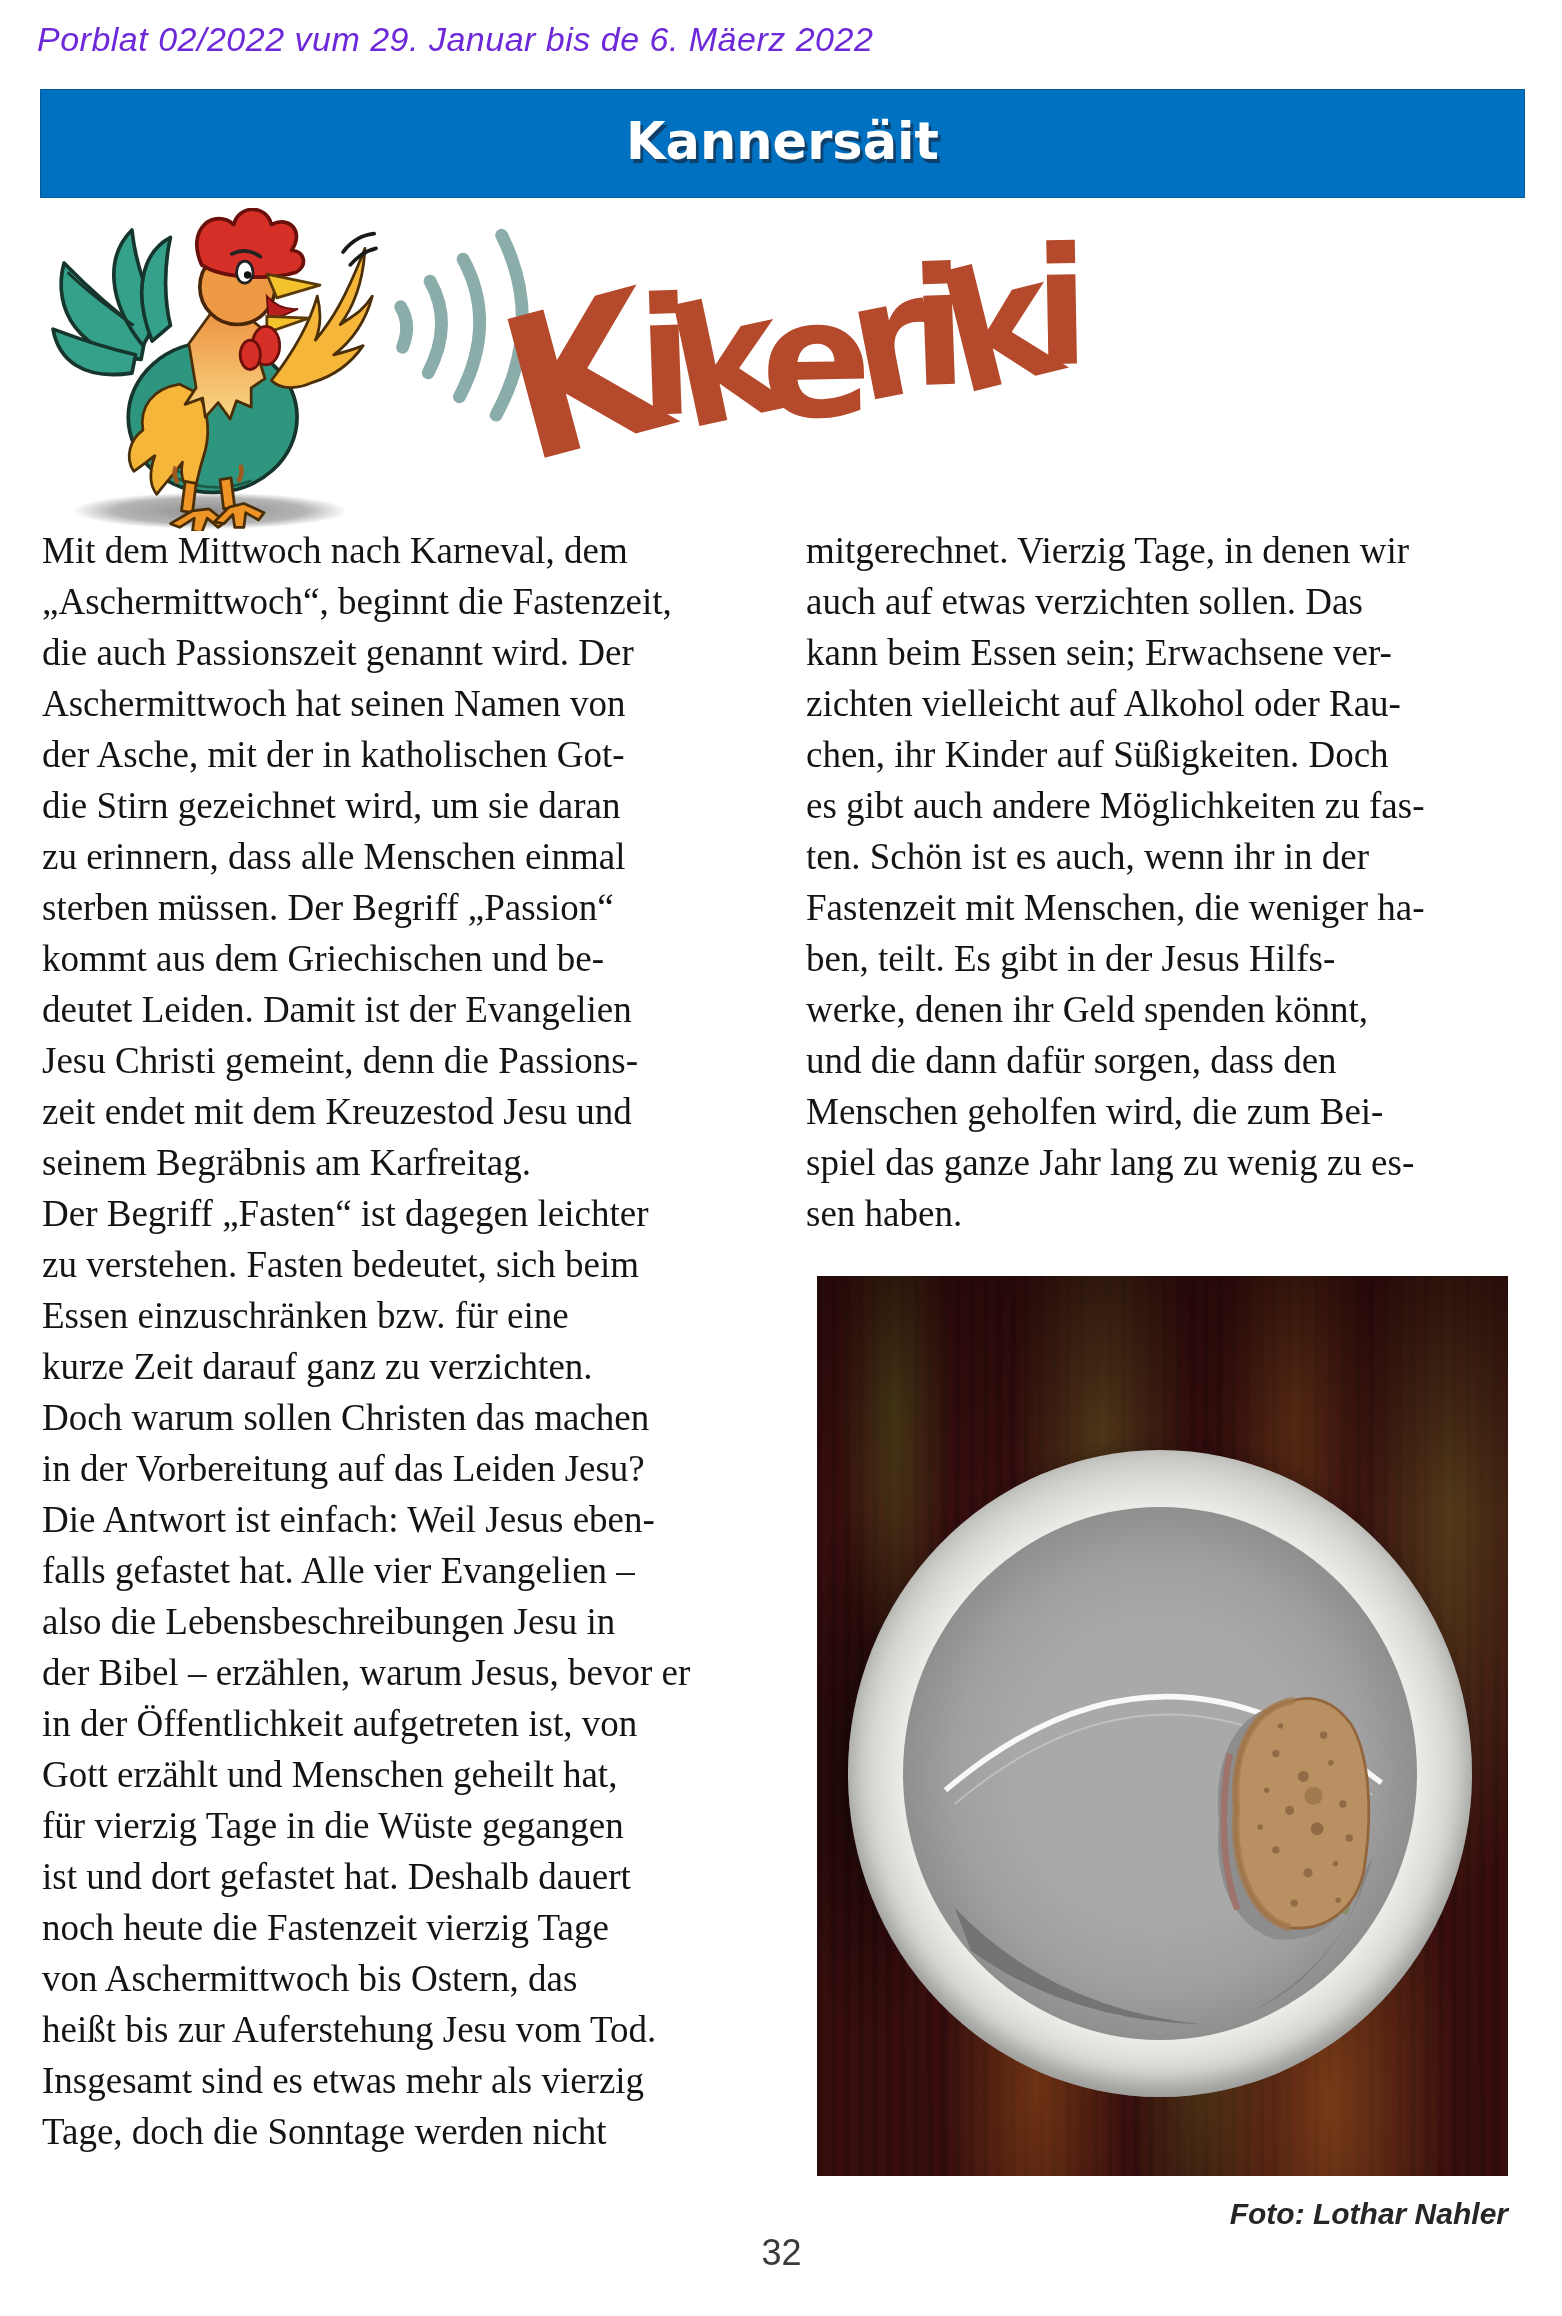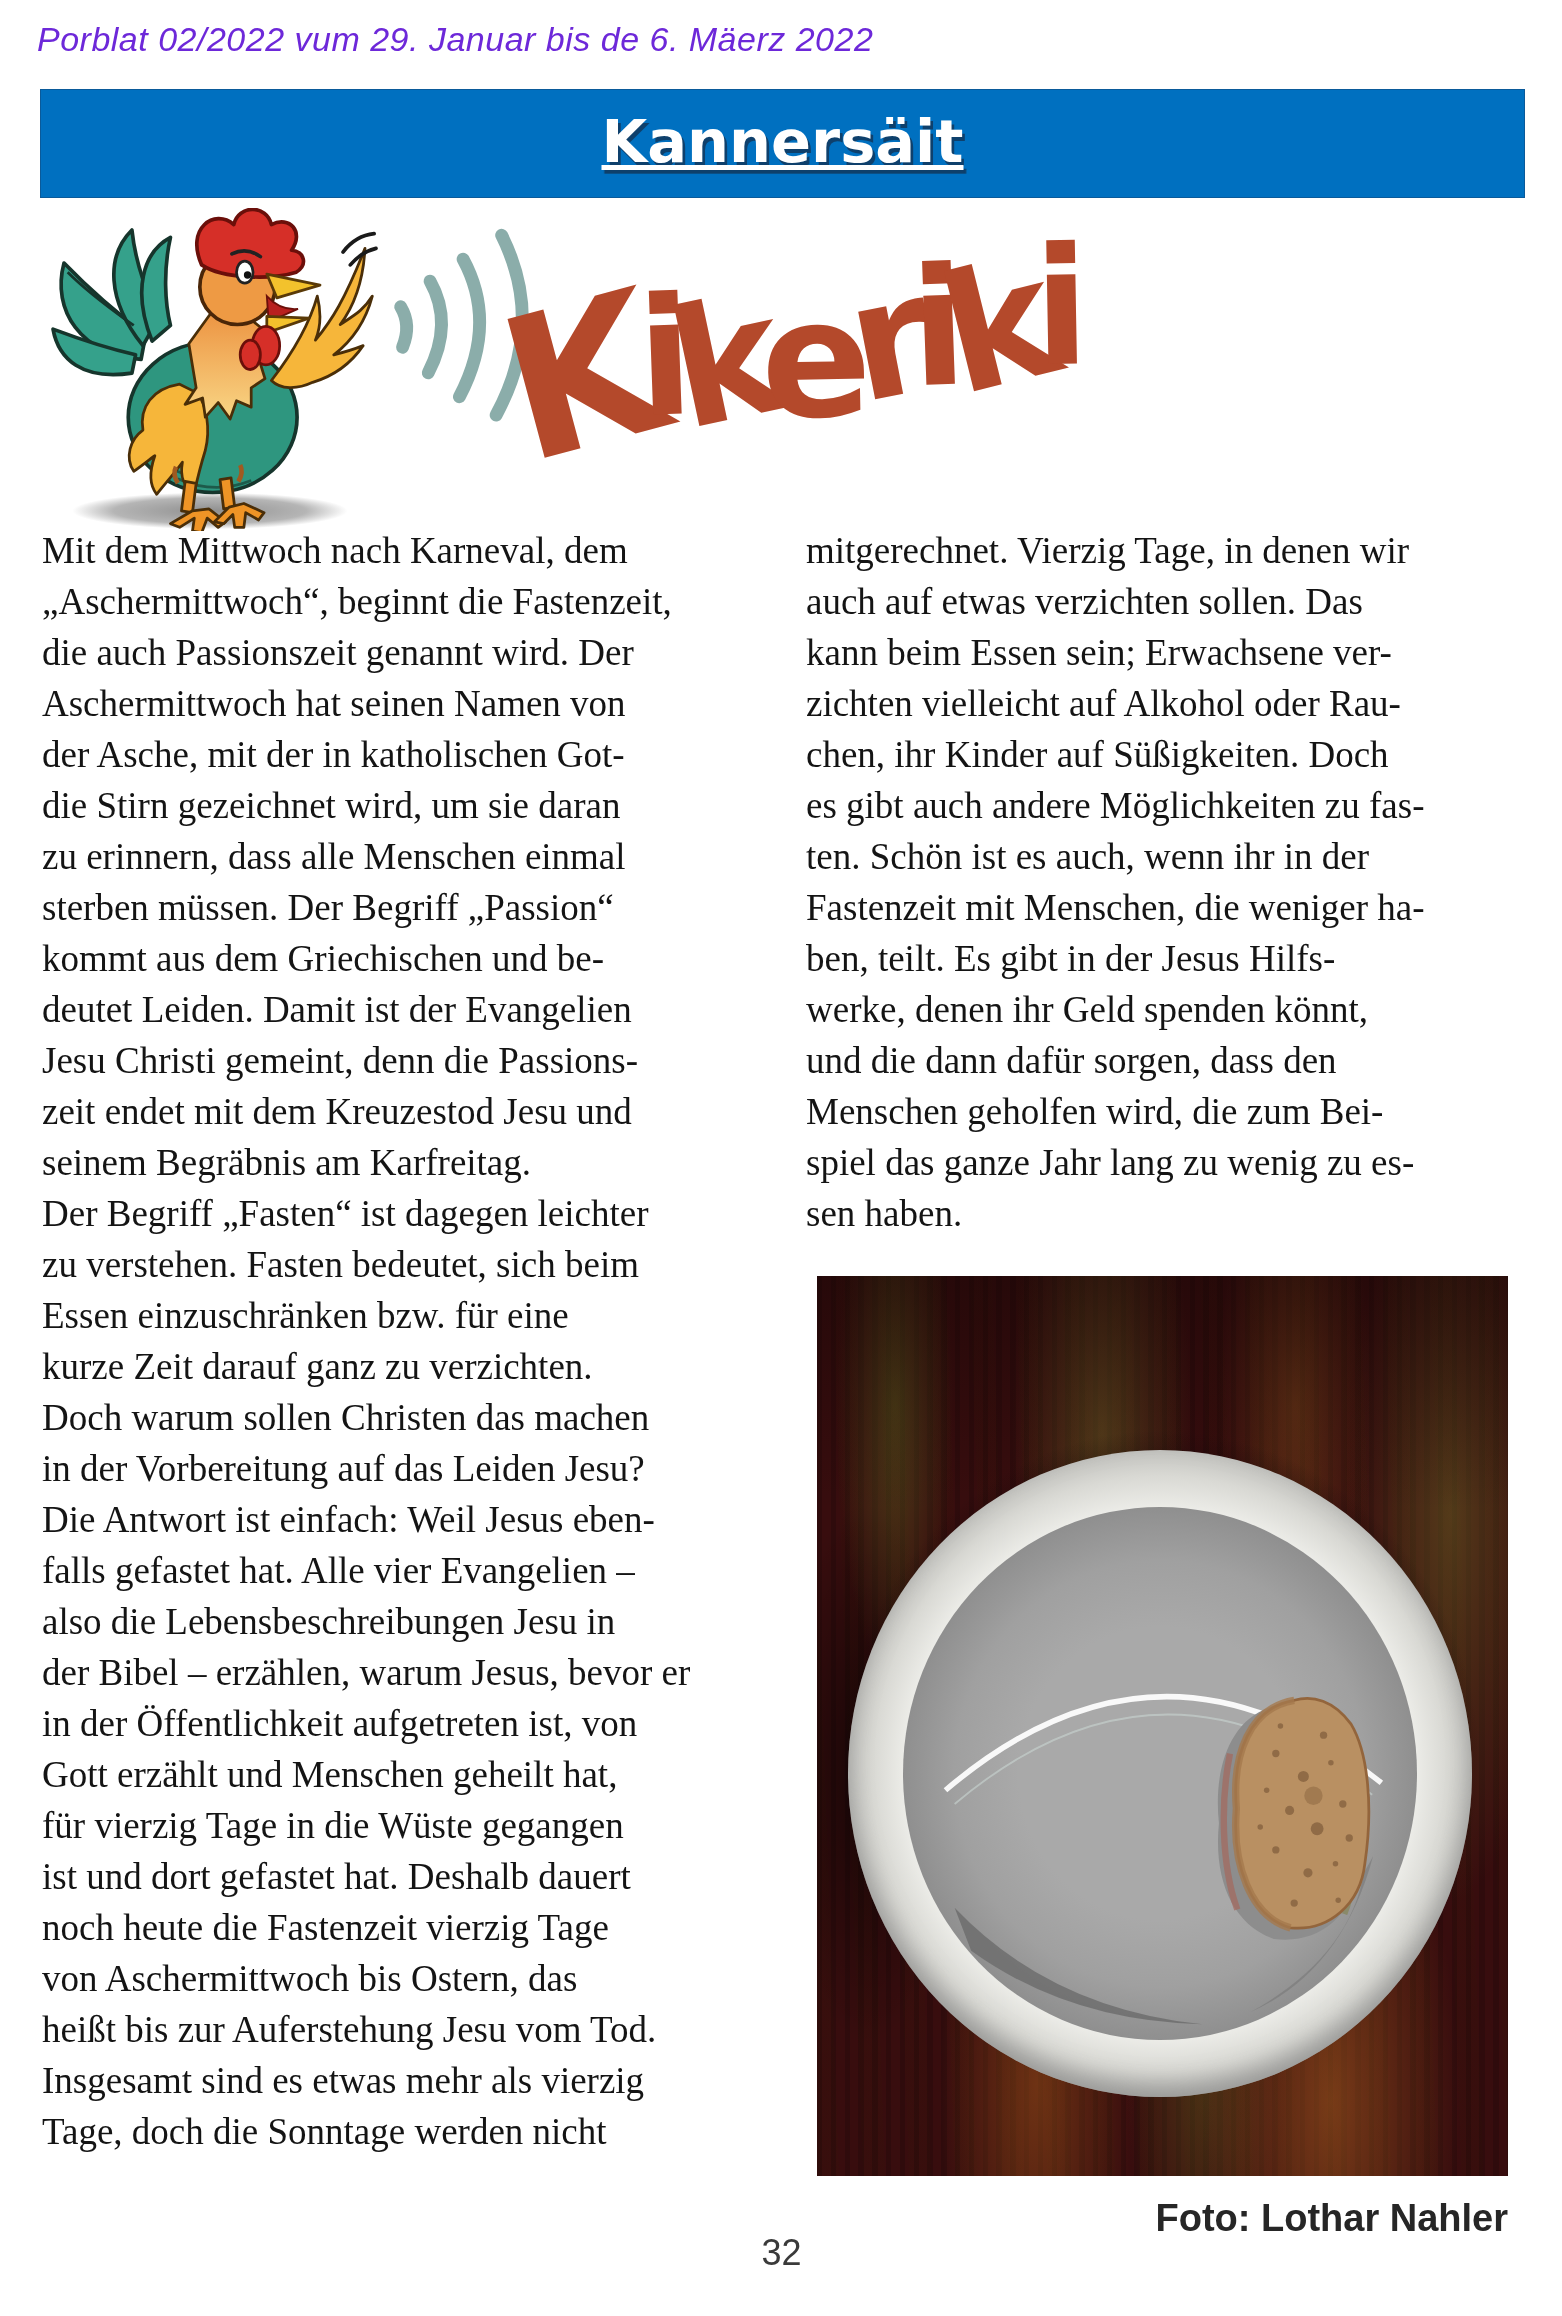--- a/index.html
+++ b/index.html
@@ -7,22 +7,22 @@
        font-family:"Liberation Sans",sans-serif;}
   .abs{position:absolute;}
 
   
   #issue-line{left:37px;top:20px;font-size:34px;color:#6d28d9;letter-spacing:0.5px;font-style:italic;}
 
   
   #banner{left:40px;top:89px;width:1483px;height:107px;background:#0070c0;
           border:0.9px solid #0a5a9a;}
   #banner-title{width:100%;text-align:center;line-height:103px;color:#ffffff;
-    font-family:"DejaVu Sans",sans-serif;font-weight:bold;font-size:59px;
-    text-shadow:2.8px 3.7px 0 rgba(18,52,86,.8);text-decoration:underline;}
+    font-family:"DejaVu Sans",sans-serif;font-weight:bold;font-size:51px;
+    text-shadow:2.8px 3.7px 0 rgba(18,52,86,.8);}
 
   
   #rooster{left:40px;top:208px;width:338px;height:323px;}
   #sound-waves{left:386px;top:226px;width:156px;height:202px;}
   #logo{left:522px;top:264px;width:680px;height:275px;transform:rotate(-7deg);
         transform-origin:0% 90%;white-space:nowrap;}
   .logo-letter{display:inline-block;font-family:"DejaVu Sans",sans-serif;font-weight:bold;
         font-size:163px;color:#b4492b;letter-spacing:-9.2px;margin-right:-11px;}
   .logo-letter:nth-child(1){font-size:197px;transform:rotate(-8deg) translateY(7.3px);}
   .logo-letter:nth-child(2){transform:rotate(5deg) translateY(-14.7px);}
@@ -57,22 +57,22 @@
   #plate-shadow{left:24px;top:154px;width:639px;height:669px;border-radius:50%;
       background:radial-gradient(closest-side,#140707 70%, rgba(20,7,7,0) 100%);}
   #plate{left:31px;top:174px;width:624px;height:647px;border-radius:50%;
       background:radial-gradient(closest-side,#ffffff 55%,#f4f4f0 78%,#d9d9d4 92%,#c3c3bf 100%);
       box-shadow:inset 0 -13px 22px rgba(120,120,120,.55);}
   #plate-inner{left:86px;top:231px;width:514px;height:533px;border-radius:50%;
       background:radial-gradient(closest-side,#a9a9a9 55%,#a0a0a0 80%,#8f8f8f 100%);}
   #photo-overlay{left:0;top:0;width:691px;height:900px;}
 
   
-  #credit{left:817px;top:2197px;width:691px;text-align:right;font-size:38px;
-      font-weight:bold;color:#262626;}
+  #credit{left:817px;top:2197px;width:691px;text-align:right;font-size:30px;
+      font-weight:bold;font-style:italic;color:#262626;}
   #pageno{left:0;top:2232px;width:1563px;text-align:center;font-size:36px;color:#3a3a3a;}
 </style>
 </head>
 <body>
 
 <div class="abs" id="issue-line">Porblat  02/2022 vum 29. Januar bis de 6. Mäerz 2022</div>
 
 <div class="abs" id="banner">
   <div id="banner-title">Kannersäit</div>
 </div>

